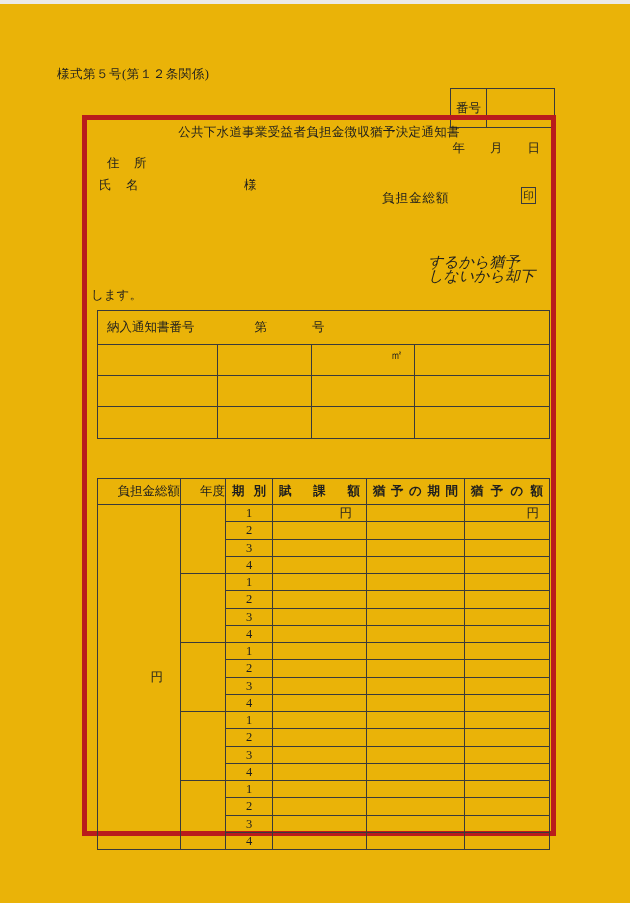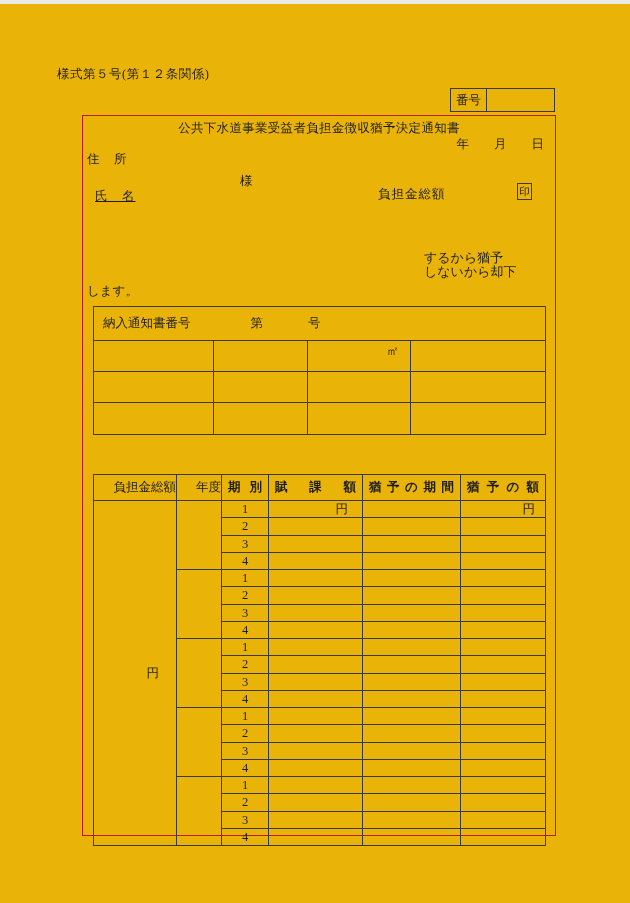--- a/index.html
+++ b/index.html
@@ -6,44 +6,44 @@
   .sheet {
     position:relative; width:630px; height:903px; margin:4px auto;
     background:#eab308; color:#1e1e1e; overflow:hidden;
     font-family:"Liberation Serif","DejaVu Serif",serif;
     font-size:12.5px; line-height:1.3;
   }
   .abs { position:absolute; }
   .style-label { left:57px; top:62px; letter-spacing:0.5px; }
 
   
-  .number-box { left:450px; top:84px; width:105px; height:24px;
+  .number-box { left:450px; top:84px; width:105px; height:40px;
     border:1px solid #3a3a3a; display:flex; box-sizing:border-box; }
   .nb-label { width:35px; border-right:1px solid #3a3a3a;
     display:flex; align-items:center; justify-content:center; }
   .nb-value { flex:1; }
 
   
   .main-box { left:82px; top:111px; width:474px; height:721px;
-    border:1px solid #b91c1c; box-sizing:border-box; }
+    border:5px solid #b91c1c; box-sizing:border-box; }
 
   .doc-title  { top:4px; left:0; width:100%; text-align:center; letter-spacing:0.3px; }
   .date-line  { top:20px; right:11px; }
-  .addr-line  { top:35px; left:4px; letter-spacing:1px; }
-  .name-line  { top:72px; left:12px; letter-spacing:1px;text-decoration:underline; }
+  .addr-line  { top:35px; left:20px; letter-spacing:1px; }
+  .name-line  { top:57px; left:12px; letter-spacing:1px; }
   .honorific  { top:57px; left:157px; }
   .issuer     { top:70px; left:295px; letter-spacing:1px; }
   .seal-box   { top:67px; left:434px; width:15px; height:17px;
     border:1px solid #3a3a3a; box-sizing:border-box; font-size:10.5px;
     display:flex; align-items:center; justify-content:center; }
 
   .para1 { top:101px; left:4px; width:457px; line-height:17px;
     text-indent:13px; text-align:justify; }
   .clause-lead { top:140px; left:4px; text-indent:13px; }
-  .clause-options { top:135px; left:341px; font-size:13px; line-height:14px; }
+  .clause-options { top:135px; left:341px; font-size:15px; line-height:14px;font-style:italic; }
   .clause-tail { top:167px; left:4px; }
 
   table { border-collapse:collapse; table-layout:fixed;padding-left:31px; }
   td, th { border:1px solid #3a3a3a; padding:0; font-weight:normal;
     font-size:12.5px; overflow:hidden; }
 
   
   .land-table { top:190px; left:10px; width:452px; }
   .lt-r0 { height:34px; } .lt-r1 { height:32px; }
   .lt-r2 { height:31px; } .lt-r3 { height:31px; } .lt-r4 { height:32px; }

